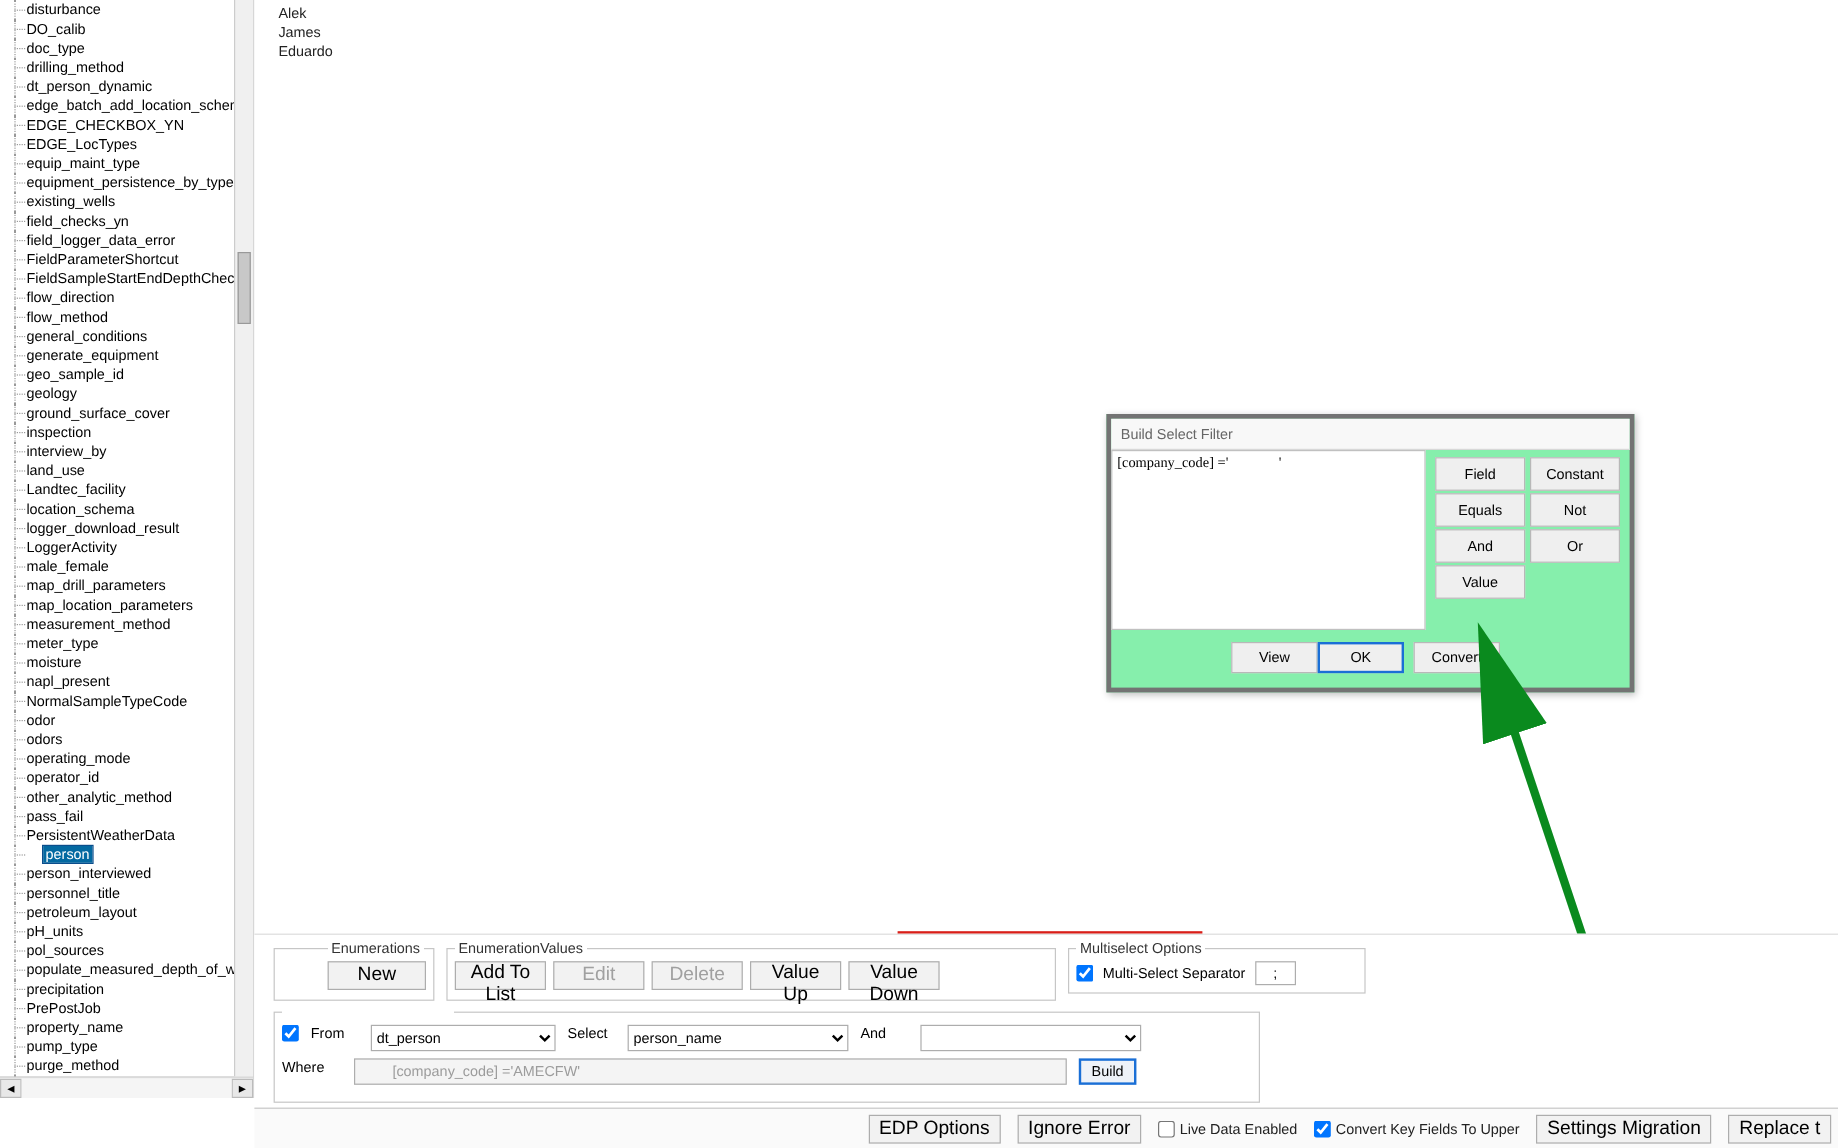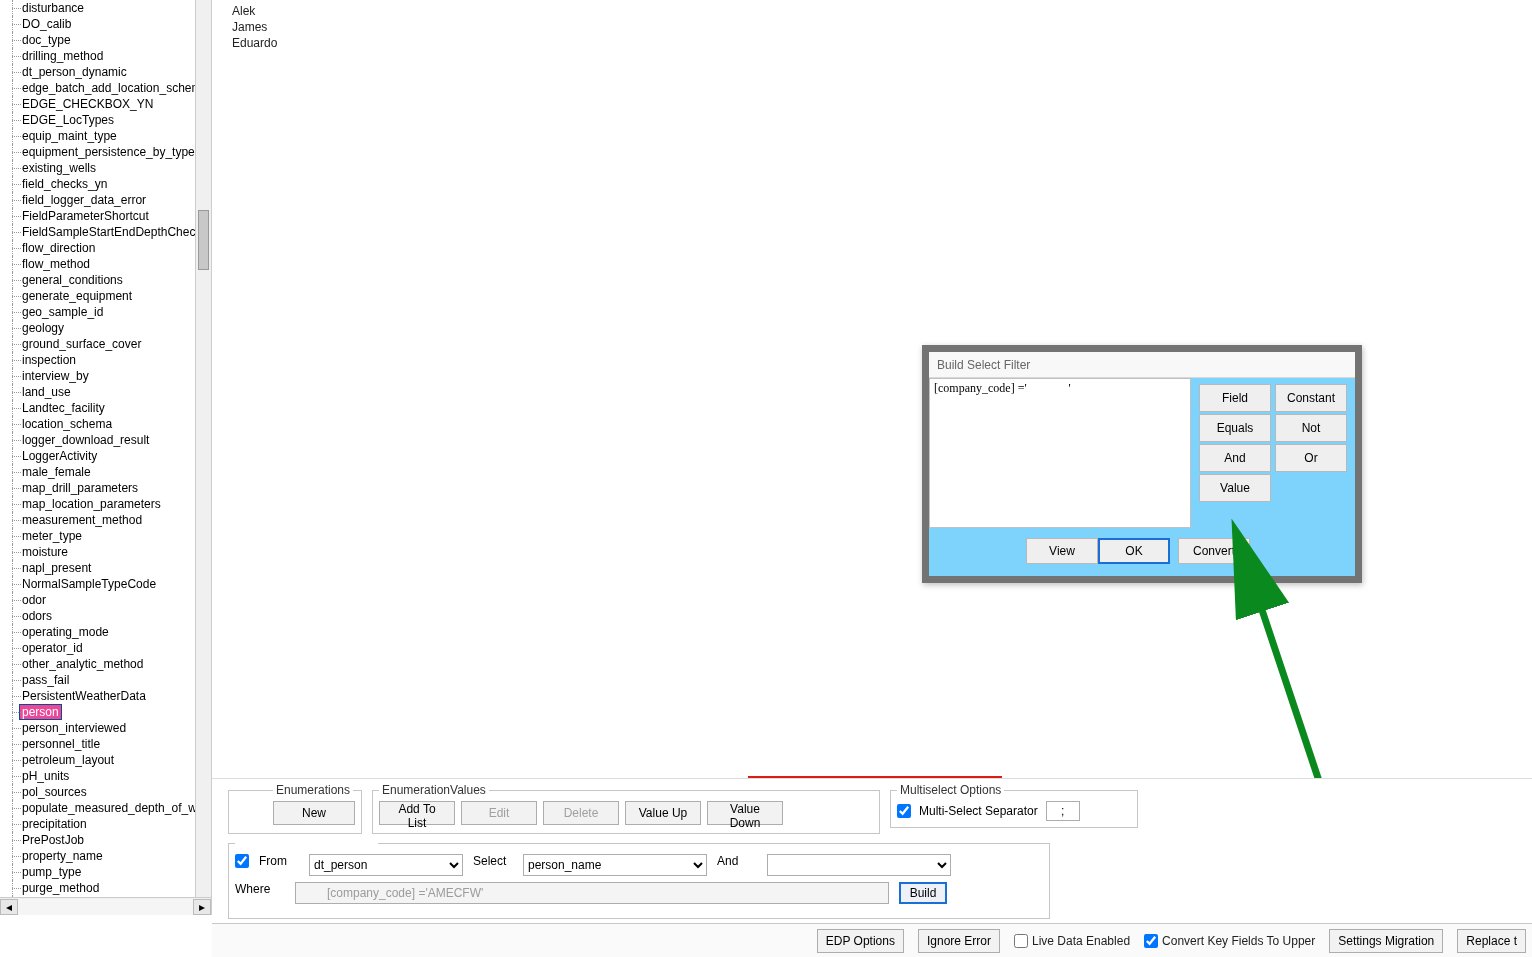--- a/index.html
+++ b/index.html
@@ -6,34 +6,34 @@
 html, body { width: 1532px; height: 957px; background: #fff; overflow: hidden; color: #000; }
 
 
 .app { display:flex; height:100%; width:100%; }
 .tree-panel { width:212px; height: 915px; border-right:1px solid #ccc; background:#fff; overflow:hidden; display:flex; flex-direction:column; position:relative; }
 .tree-body { flex:1; overflow:hidden; padding-left:4px; }
 .tree-item { display:flex; align-items:center; height:16px; padding-left:16px; position:relative; white-space:nowrap; cursor:default; }
 .tree-item::before { content:""; position:absolute; left:8px; top:8px; width:9px; border-top:1px dotted #999; }
 .tree-item::after { content:""; position:absolute; left:8px; top:0; height:100%; border-left:1px dotted #999; }
 .tree-item .tlabel { padding:0 2px; }
-.tree-item.selected .tlabel { background:#ec4899; color:#fff; outline:1px solid #0a4d8c; }
+.tree-item.selected .tlabel { background:#0369a1; color:#fff; outline:1px solid #0a4d8c;margin-left:16px; }
 .tree-scroll-h { height:18px; background:#f0f0f0; border-top:1px solid #ccc; display:flex; align-items:center; }
 .tree-scroll-h .sb-btn { width:18px; height:16px; background:#e8e8e8; border:1px solid #bbb; display:flex; align-items:center; justify-content:center; cursor:pointer;}
 .tree-scroll-h .sb-track { flex:1; height:16px; background:#f5f5f5; position:relative; }
 .tree-panel .sb-v { position:absolute; right:0; top:0; width:16px; height: calc(100% - 18px); background:#f0f0f0; border-left:1px solid #ccc;}
 .tree-panel .sb-v .sb-thumb { position:absolute; left:2px; right:2px; top:210px; height:60px; background:#c8c8c8; border:1px solid #999;}
 
 
 .main { flex:1; position:relative; background:#fff; display:flex; flex-direction:column; }
 .content-area { flex:1; position:relative; padding:4px 20px; overflow:hidden; }
 .name-list div { height:16px; color:#222; }
 
 
-.dialog { position:absolute; left:710px; top:345px; width:440px; background:#7dd3fc; border:7px solid #737373; box-shadow:1px 2px 6px rgba(0,0,0,.25); }
+.dialog { position:absolute; left:710px; top:345px; width:440px; background:#86efac; border:4px solid #737373; box-shadow:1px 2px 6px rgba(0,0,0,.25); }
 .dialog .dlg-title { height:26px; background:#f8f8f8; border-bottom:1px solid #d8d8d8; padding-left:8px; display:flex; align-items:center; color:#666; font-size:12px;}
 .dialog .dlg-body { display:flex; padding:0; }
 .dialog textarea { width:262px; height:150px; border:1px solid #c0c0c0; resize:none; padding:2px 4px; font-family:Tahoma; font-size:12px; margin:0;}
 .dialog .btn-col { flex:1; padding:6px 8px; display:grid; grid-template-columns:1fr 1fr; grid-auto-rows:28px; gap:2px 4px;}
 .dialog .btn-col button { background:#efefef; border:1px solid #b8b8b8; cursor:pointer; font-size:12px;}
 .dialog .dlg-foot { display:flex; justify-content:center; padding:10px 10px 12px 2px; border-top:0; align-items:center; }
 .dialog .dlg-foot .left-btns, .dialog .dlg-foot .right-btns { display:flex; gap:8px; }
 .dialog .dlg-foot button { width:72px; height:26px; background:#efefef; border:1px solid #b8b8b8; cursor:pointer;}
 .dialog .dlg-foot button.primary { border:2px solid #1a6fd6; }
 
@@ -45,21 +45,21 @@
 .hl-red { position:absolute; border:4px solid #d91e18; pointer-events:none; }
 
 
 .config-bar { padding:4px 6px 4px 16px; border-top:1px solid #ddd; background:#fff; }
 .fieldset-row { display:flex; gap:10px; align-items:flex-start; }
 fieldset { border:1px solid #c6c6c6; padding:4px 6px 8px 6px; position:relative; }
 fieldset > legend { font-size:12px; color:#333; padding:0 3px; }
 .fld-enums { width:114px;padding-left:44px; }
 .fld-enumvals { width:508px; }
 .fld-multisel { width:248px; padding-bottom:6px;}
-.btn { height:24px; background:#f2f2f2; border:1px solid #adadad; cursor:pointer; font-size:12px; padding:0 8px;}
+.btn { height:24px; background:#f2f2f2; border:1px solid #adadad; cursor:pointer; font-size:16px; padding:0 8px;}
 .btn.dis { color:#a0a0a0; }
 .enumvals-btns { display:flex; gap:6px; }
 .enumvals-btns .btn { width:76px; }
 .fld-enums .btn { width:82px; display:block; margin:0 auto;}
 .multi-row { display:flex; align-items:center; gap:8px; }
 .multi-row input[type=text]{ width:34px; height:20px; border:1px solid #adadad; text-align:center;}
 input[type=checkbox]{ width:14px; height:14px; }
 
 .fld-dynamic { width:822px; margin-top:2px; }
 .fld-dynamic legend { color:#d91e18; visibility:hidden;} 

